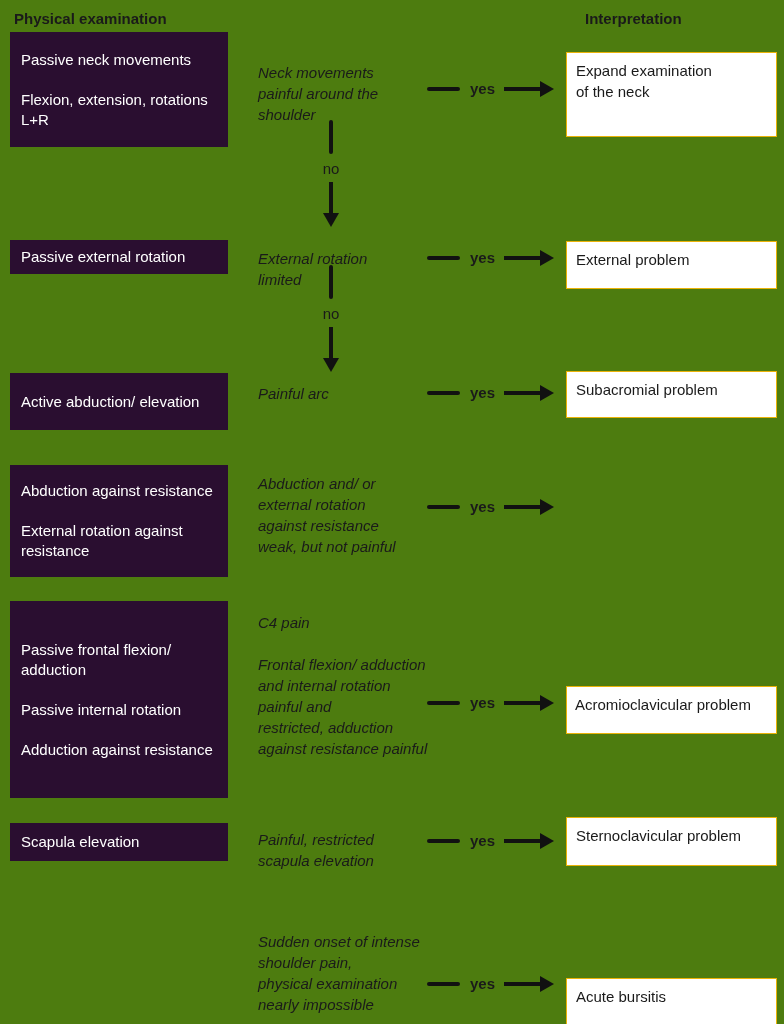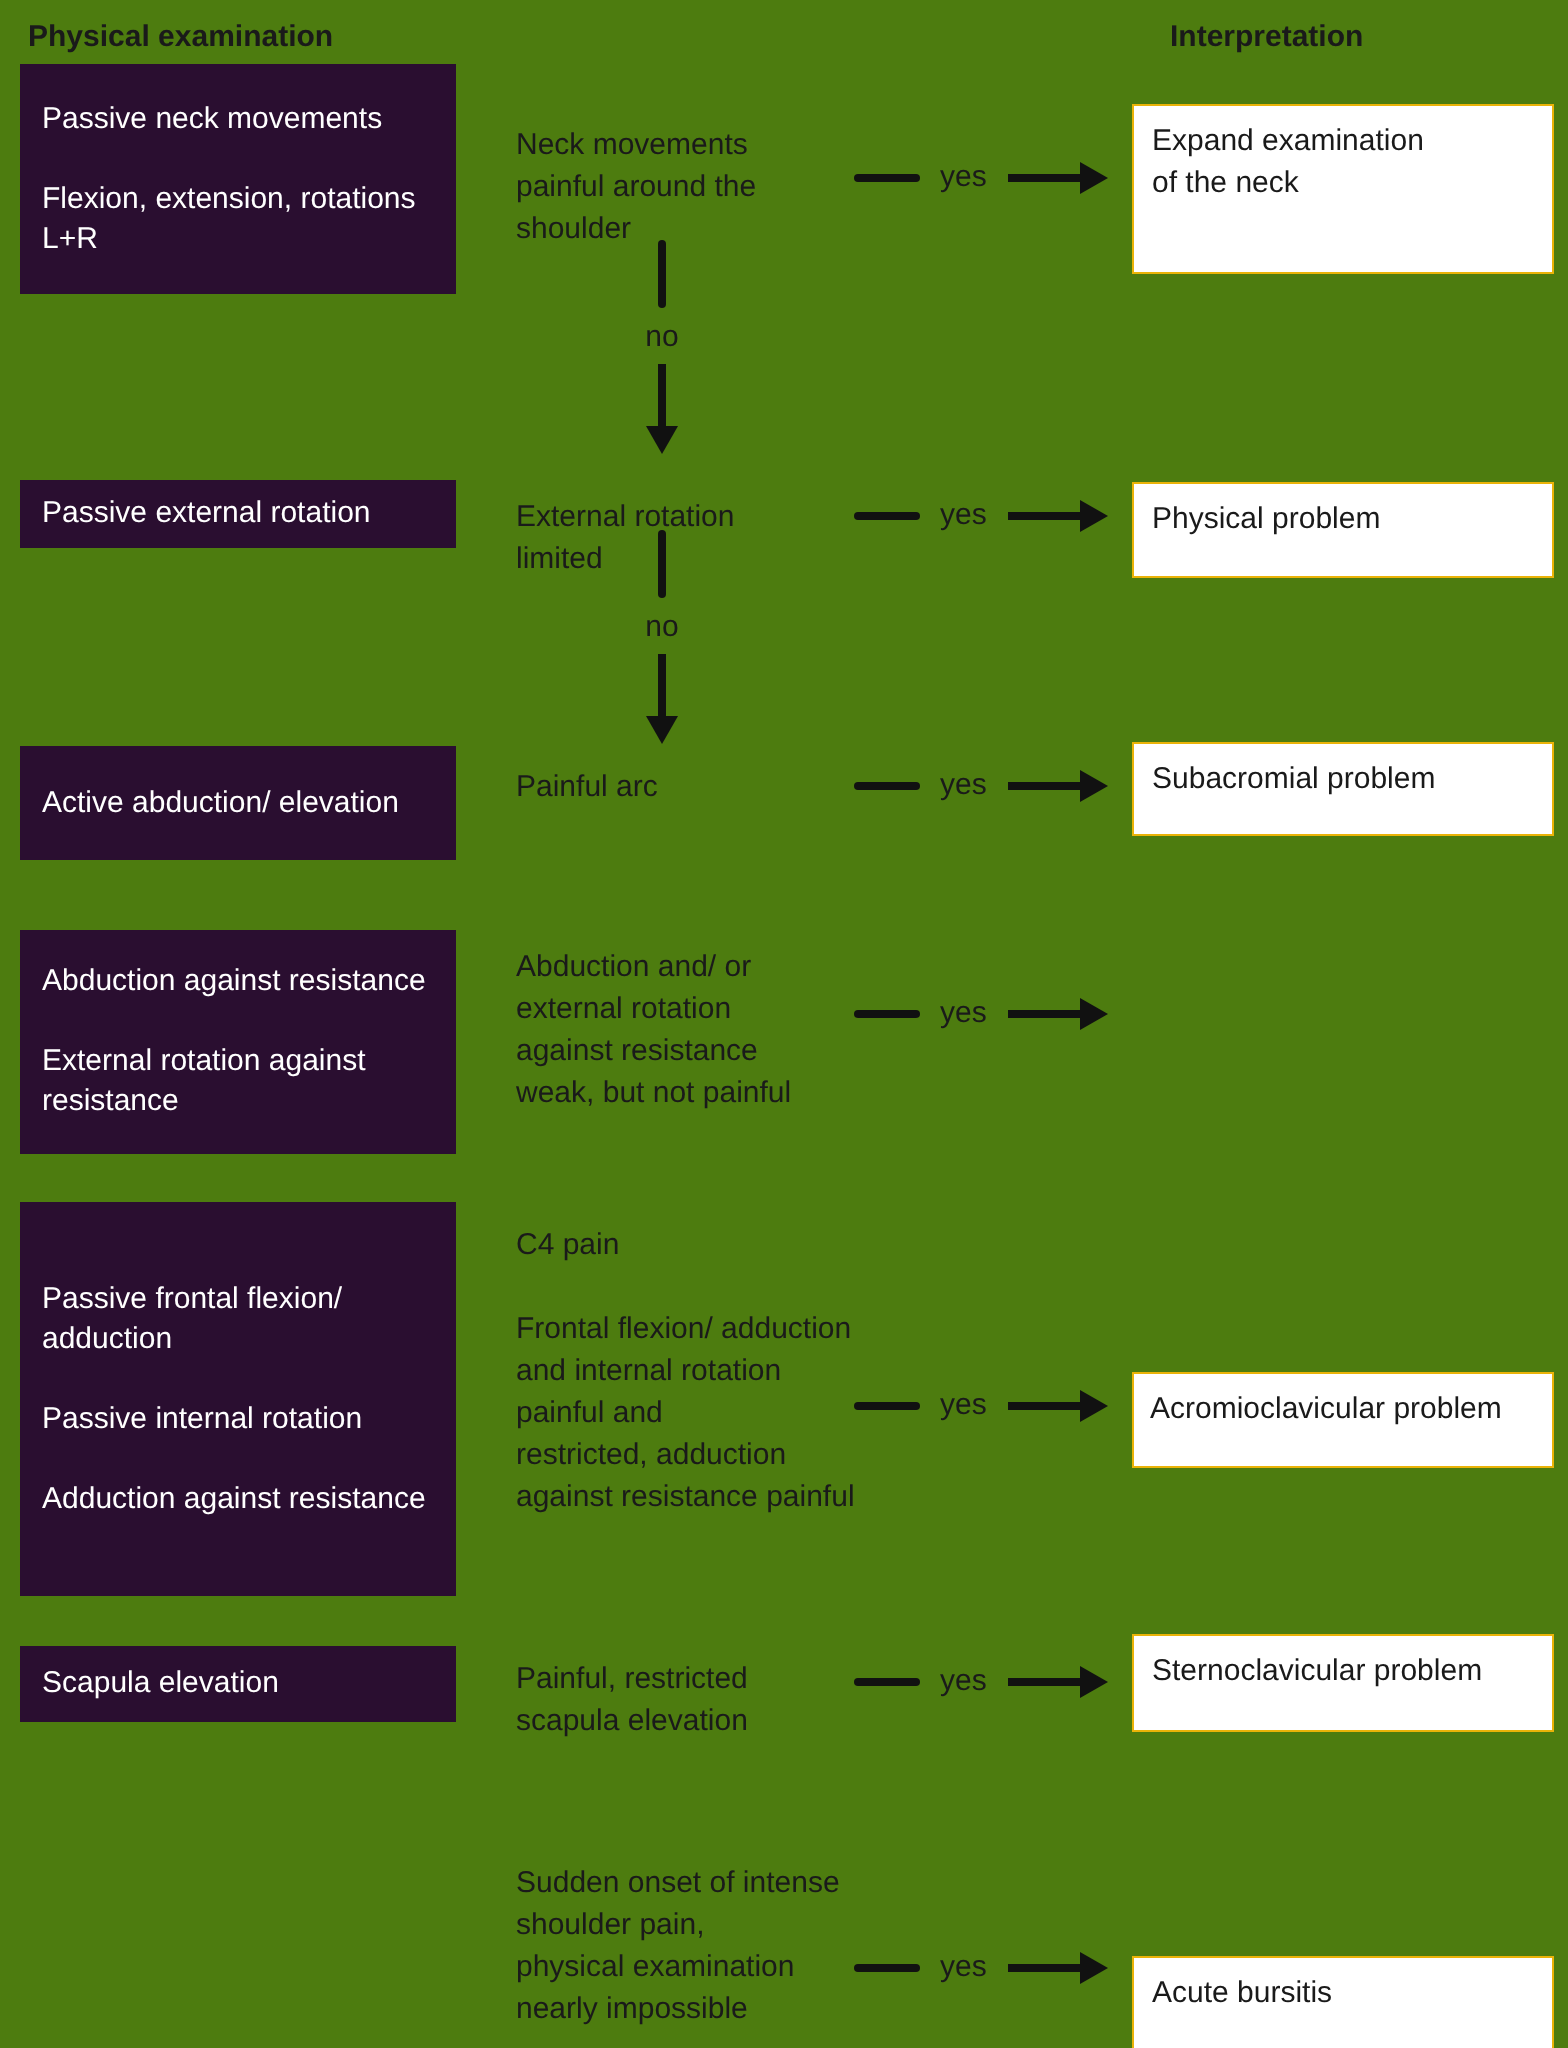--- a/index.html
+++ b/index.html
@@ -36,38 +36,40 @@
     flex-direction: column;
     justify-content: center;
     white-space: pre-line;
   }
   .finding {
     position: absolute;
     left: 258px;
     font-size: 15px;
     line-height: 21px;
     white-space: pre-line;
+    font-style: italic;
   }
   .interp-box {
     position: absolute;
     left: 566px;
     width: 211px;
     box-sizing: border-box;
     background: #ffffff;
     border: 1px solid #eab308;
     font-size: 15px;
     line-height: 21px;
     padding: 7px 4px 0 9px;
     white-space: pre-line;
   }
   .yes-conn {
     position: absolute;
     left: 425px;
     width: 132px;
     height: 18px;
+    font-weight: bold;
   }
   .yes-dash {
     position: absolute;
     left: 2px;
     top: 7px;
     width: 33px;
     height: 4px;
     background: #111111;
     border-radius: 2px;
   }
@@ -173,21 +175,21 @@
 
   <div class="exam-box" style="top:240px; height:34px">Passive external rotation</div>
   <div class="finding" style="top:248px">External rotation
 limited</div>
   <div class="yes-conn" style="top:249px">
     <div class="yes-dash"></div>
     <div class="yes-label">yes</div>
     <div class="yes-shaft"></div>
     <div class="yes-head"></div>
   </div>
-  <div class="interp-box" style="top:241px; height:48px">Physical problem</div>
+  <div class="interp-box" style="top:241px; height:48px">External problem</div>
 
   <div class="no-conn" style="top:265px">
     <div class="no-vline"></div>
     <div class="no-label">no</div>
     <div class="no-vshaft"></div>
     <div class="no-vhead"></div>
   </div>
 
   <div class="exam-box" style="top:373px; height:57px">Active abduction/ elevation</div>
   <div class="finding" style="top:383px">Painful arc</div>

